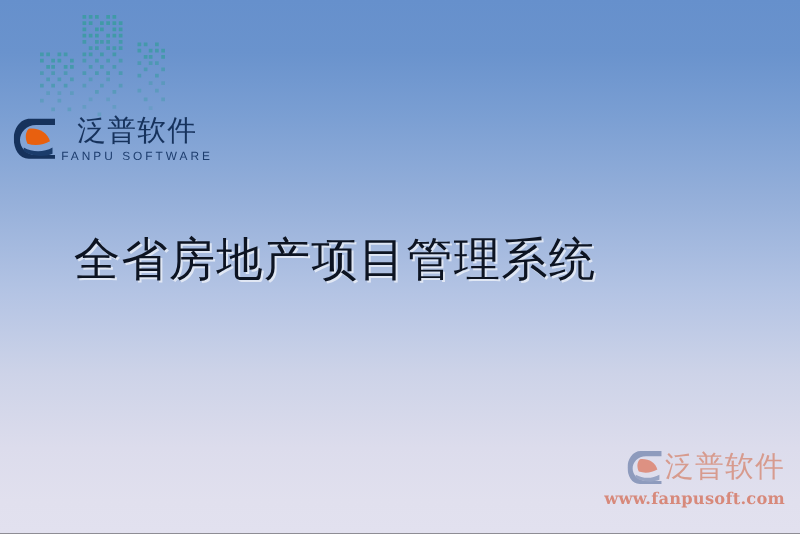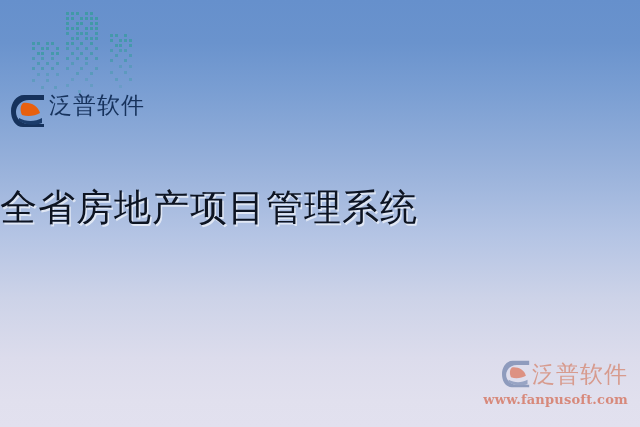--- a/index.html
+++ b/index.html
@@ -76,20 +76,21 @@
     white-space: nowrap;
     margin-top: 2px;
   }
 
   
   #headline {
     position: absolute;
     left: 0;
     top: 186px;
     width: 536px;
+    text-align: center;
   }
   .headline-line {
     font-family: "DejaVu Serif", "Liberation Serif", serif;
     font-size: 37px;
     line-height: 44px;
     color: #0d1422;
     letter-spacing: 1px;
     text-shadow: 1.5px 1.5px 0 rgba(255,255,255,0.62);
     white-space: nowrap;
   }
@@ -290,20 +291,21 @@
     <span id="brand-mark">
       <svg width="34" height="34" viewBox="0 0 34 34" xmlns="http://www.w3.org/2000/svg">
         <path d="M13 1 L33 1 L33 6 L18 6 C10 6 5 12 5 18 C5 24 10 30 18 30 L33 30 L33 33 L12 33
                  C4 33 0 25 0 17 C0 9 5 1 13 1 Z" fill="#16325c"></path>
         <path d="M12 9 C20 8 27 12 29 19 C24 22 17 23 11 21 C9 17 9 12 12 9 Z" fill="#e8600f"></path>
         <path d="M8 24 C15 28 24 28 31 24 L31 29 C24 32 14 31 8 27 Z" fill="#1b3c6b"></path>
       </svg>
     </span>
     <span id="brand-text">
       <span id="brand-cn">泛普软件</span>
+      <span id="brand-en">FANPU SOFTWARE</span>
     </span>
   </div>
 
   <div id="headline">
     <div class="headline-line">全省房地产项目管理系统</div>
   </div>
 
   <div id="watermark">
     <div id="wm-row">
       <span id="wm-mark">

